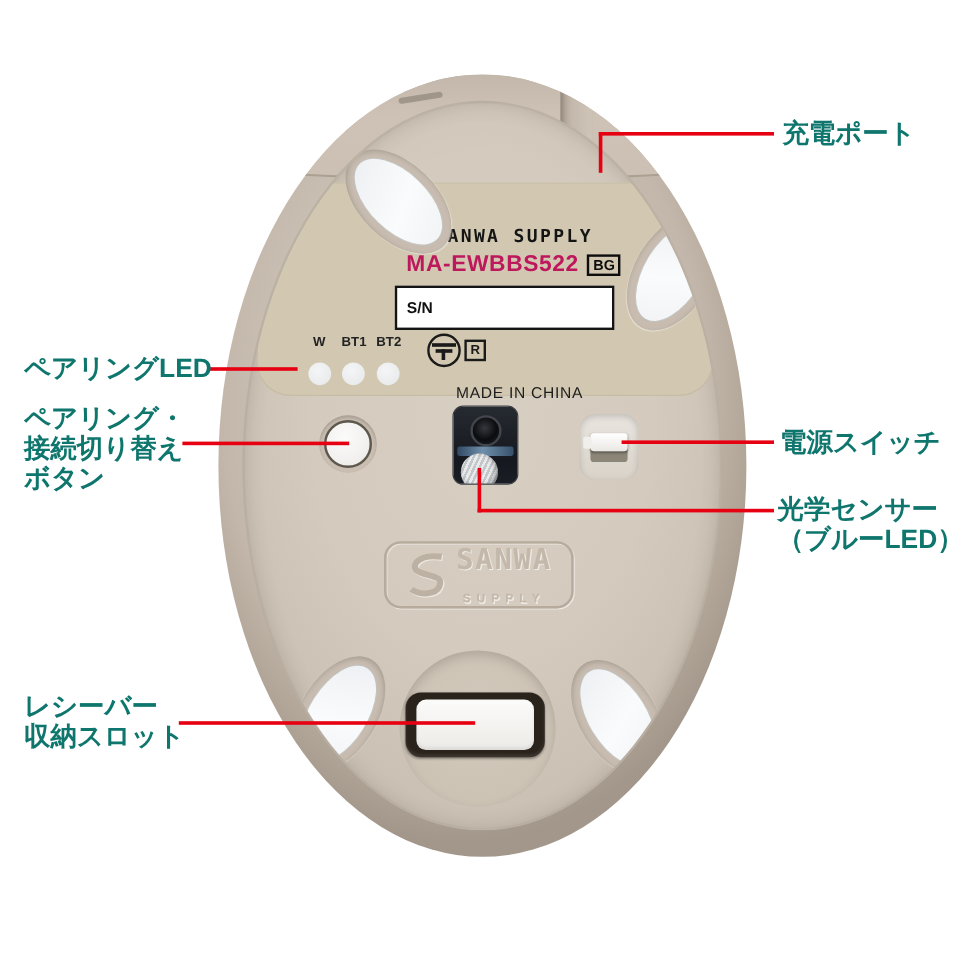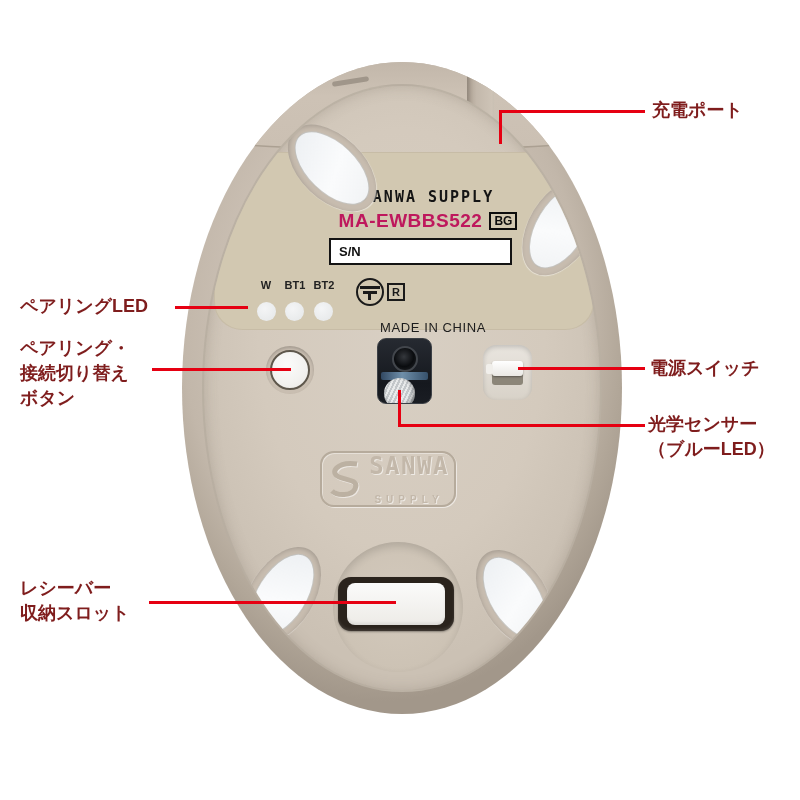--- a/index.html
+++ b/index.html
@@ -24,21 +24,21 @@
     overflow:hidden;box-sizing:border-box;}
 
   
   .spec-panel{position:absolute;left:10px;top:66px;width:380px;height:178px;border-radius:28px;
     background:#d2c8b1;box-shadow:inset 0 0 0 1px rgba(120,110,90,0.12);}
   .brand-text{position:absolute;left:24px;top:36px;width:380px;text-align:center;
     font-size:15px;font-weight:bold;letter-spacing:2px;color:#141414;font-family:"DejaVu Sans Mono","Liberation Mono",monospace;}
   .model-row{position:absolute;left:24px;top:58px;width:380px;display:flex;justify-content:center;align-items:center;gap:7px;}
   .model-text{font-size:19px;font-weight:bold;letter-spacing:0.5px;color:#be185d;}
   .model-suffix{font-size:12px;font-weight:bold;color:#0d0d0d;border:2px solid #0d0d0d;padding:0 3px;line-height:14px;}
-  .sn-box{position:absolute;left:115px;top:86px;width:183px;height:27px;background:#fff;border:2px solid #141414;
+  .sn-box{position:absolute;left:115px;top:86px;width:183px;height:37px;background:#fff;border:2px solid #141414;
     box-sizing:border-box;display:flex;align-items:center;padding-left:8px;font-size:13px;font-weight:bold;color:#111;}
   .ind-label{position:absolute;top:127px;width:24px;text-align:center;font-size:11px;font-weight:bold;color:#222;}
   .led-dot{position:absolute;top:150px;width:19px;height:19px;border-radius:50%;
     background:radial-gradient(circle at 40% 35%, #f4f5f6 0%, #e9ebec 70%, #dfe1e2 100%);}
   .giteki{position:absolute;left:142px;top:126px;width:28px;height:28px;border-radius:50%;
     border:2.5px solid #1a1a1a;box-sizing:border-box;}
   .giteki .b1{position:absolute;left:2px;right:2px;top:6px;height:2.5px;background:#1a1a1a;}
   .giteki .b2{position:absolute;left:5px;right:5px;top:11px;height:2.5px;background:#1a1a1a;}
   .giteki .stem{position:absolute;left:10px;top:11px;width:2.5px;height:9px;background:#1a1a1a;}
   .r-box{position:absolute;left:173px;top:131px;width:18px;height:18px;border:2px solid #1a1a1a;box-sizing:border-box;
@@ -71,41 +71,41 @@
     box-shadow:inset -2px -2px 4px rgba(0,0,0,0.35);}
 
   .power-recess{position:absolute;left:301px;top:283px;width:49px;height:55px;border-radius:13px;
     background:linear-gradient(180deg,#e9e5df 0%,#d8d2c8 100%);
     box-shadow:inset 0 2px 5px rgba(0,0,0,0.18);}
   .power-well{position:absolute;left:9px;top:17px;width:31px;height:23px;border-radius:3px;background:#8c8679;}
   .power-knob{position:absolute;left:9px;top:16px;width:31px;height:15px;border-radius:3px;
     background:linear-gradient(180deg,#ffffff 0%,#eae8e4 100%);box-shadow:0 1px 2px rgba(0,0,0,0.35);}
   .power-nub{position:absolute;left:3px;top:19px;width:7px;height:10px;border-radius:2px;background:#f1efeb;}
 
-  .emboss{position:absolute;left:138px;top:389px;width:136px;height:56px;border-radius:14px;
+  .emboss{position:absolute;left:138px;top:389px;width:158px;height:56px;border-radius:14px;
     border:2px solid #b6ab9c;box-sizing:border-box;
     box-shadow:1px 1px 0 rgba(255,255,255,0.55), inset 1px 1px 0 rgba(255,255,255,0.4);
     display:flex;align-items:center;justify-content:center;gap:8px;}
   .emboss-col{display:flex;flex-direction:column;align-items:center;line-height:1;}
   .emboss-brand{font-size:24px;font-weight:bold;letter-spacing:1.5px;color:#c3b8aa;
     text-shadow:1px 1px 0 rgba(255,255,255,0.6);font-family:"DejaVu Sans Mono","Liberation Mono",monospace;}
   .emboss-sub{font-size:10px;font-weight:bold;letter-spacing:5px;margin-top:17px;color:#c3b8aa;
     text-shadow:1px 1px 0 rgba(255,255,255,0.6);}
 
   .receiver-recess{position:absolute;left:151px;top:480px;width:130px;height:130px;border-radius:50%;
     background:radial-gradient(circle at 50% 45%, #d3c9bc 0%, #ccc2b4 75%, #c6bcae 100%);
     box-shadow:inset 0 4px 9px rgba(0,0,0,0.14);}
   .slot-frame{position:absolute;left:156px;top:515px;width:116px;height:54px;border-radius:13px;
     background:#2a231c;box-shadow:0 1px 2px rgba(0,0,0,0.35), inset 0 -2px 3px rgba(255,255,255,0.1);}
   .slot-cover{position:absolute;left:9px;top:6px;width:98px;height:42px;border-radius:8px;
     background:linear-gradient(180deg,#fbfbfa 0%,#edebe7 100%);box-shadow:inset 0 -2px 3px rgba(0,0,0,0.08);}
 
   
   .cline{position:absolute;background:#e60012;}
-  .clabel{position:absolute;color:#7f1d1d;font-weight:bold;font-size:18px;line-height:25px;white-space:nowrap;}
+  .clabel{position:absolute;color:#0f766e;font-weight:bold;font-size:22px;line-height:25px;white-space:nowrap;}
 </style>
 </head>
 <body>
 
 <div class="canvas">
 
   <div class="mouse-body">
     <div class="top-cap">
       <div class="cap-slit"></div>
     </div>

